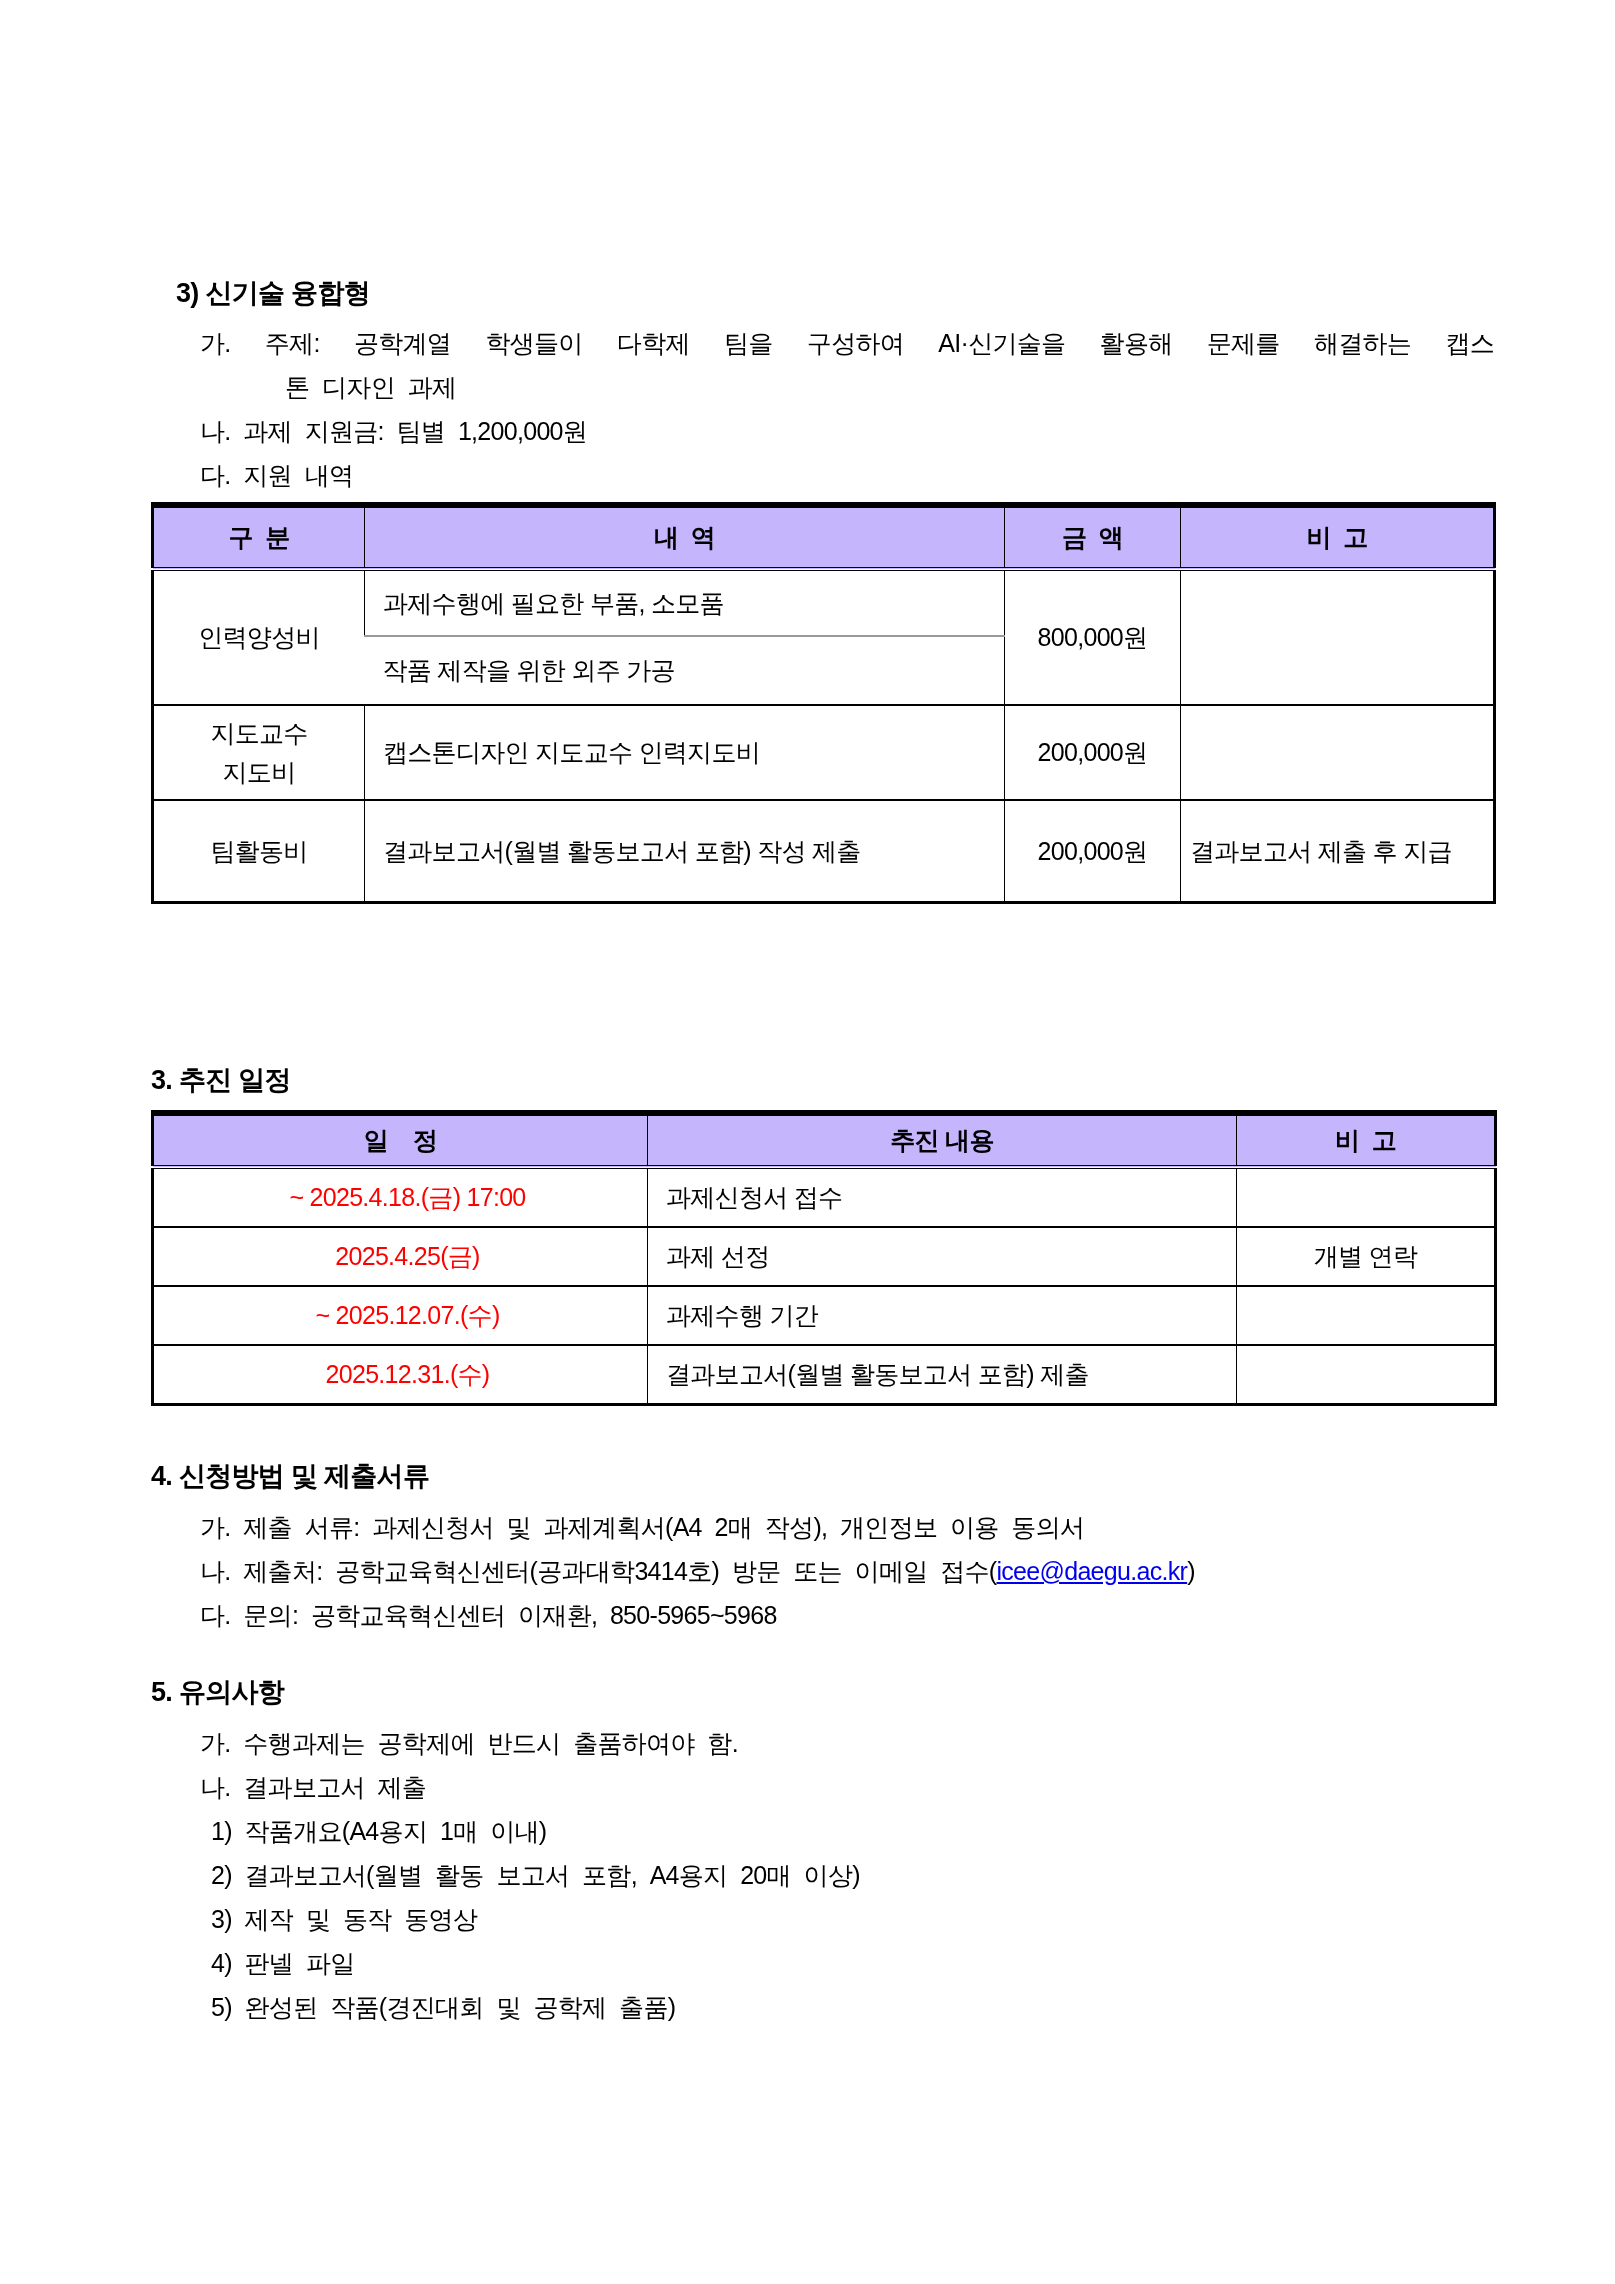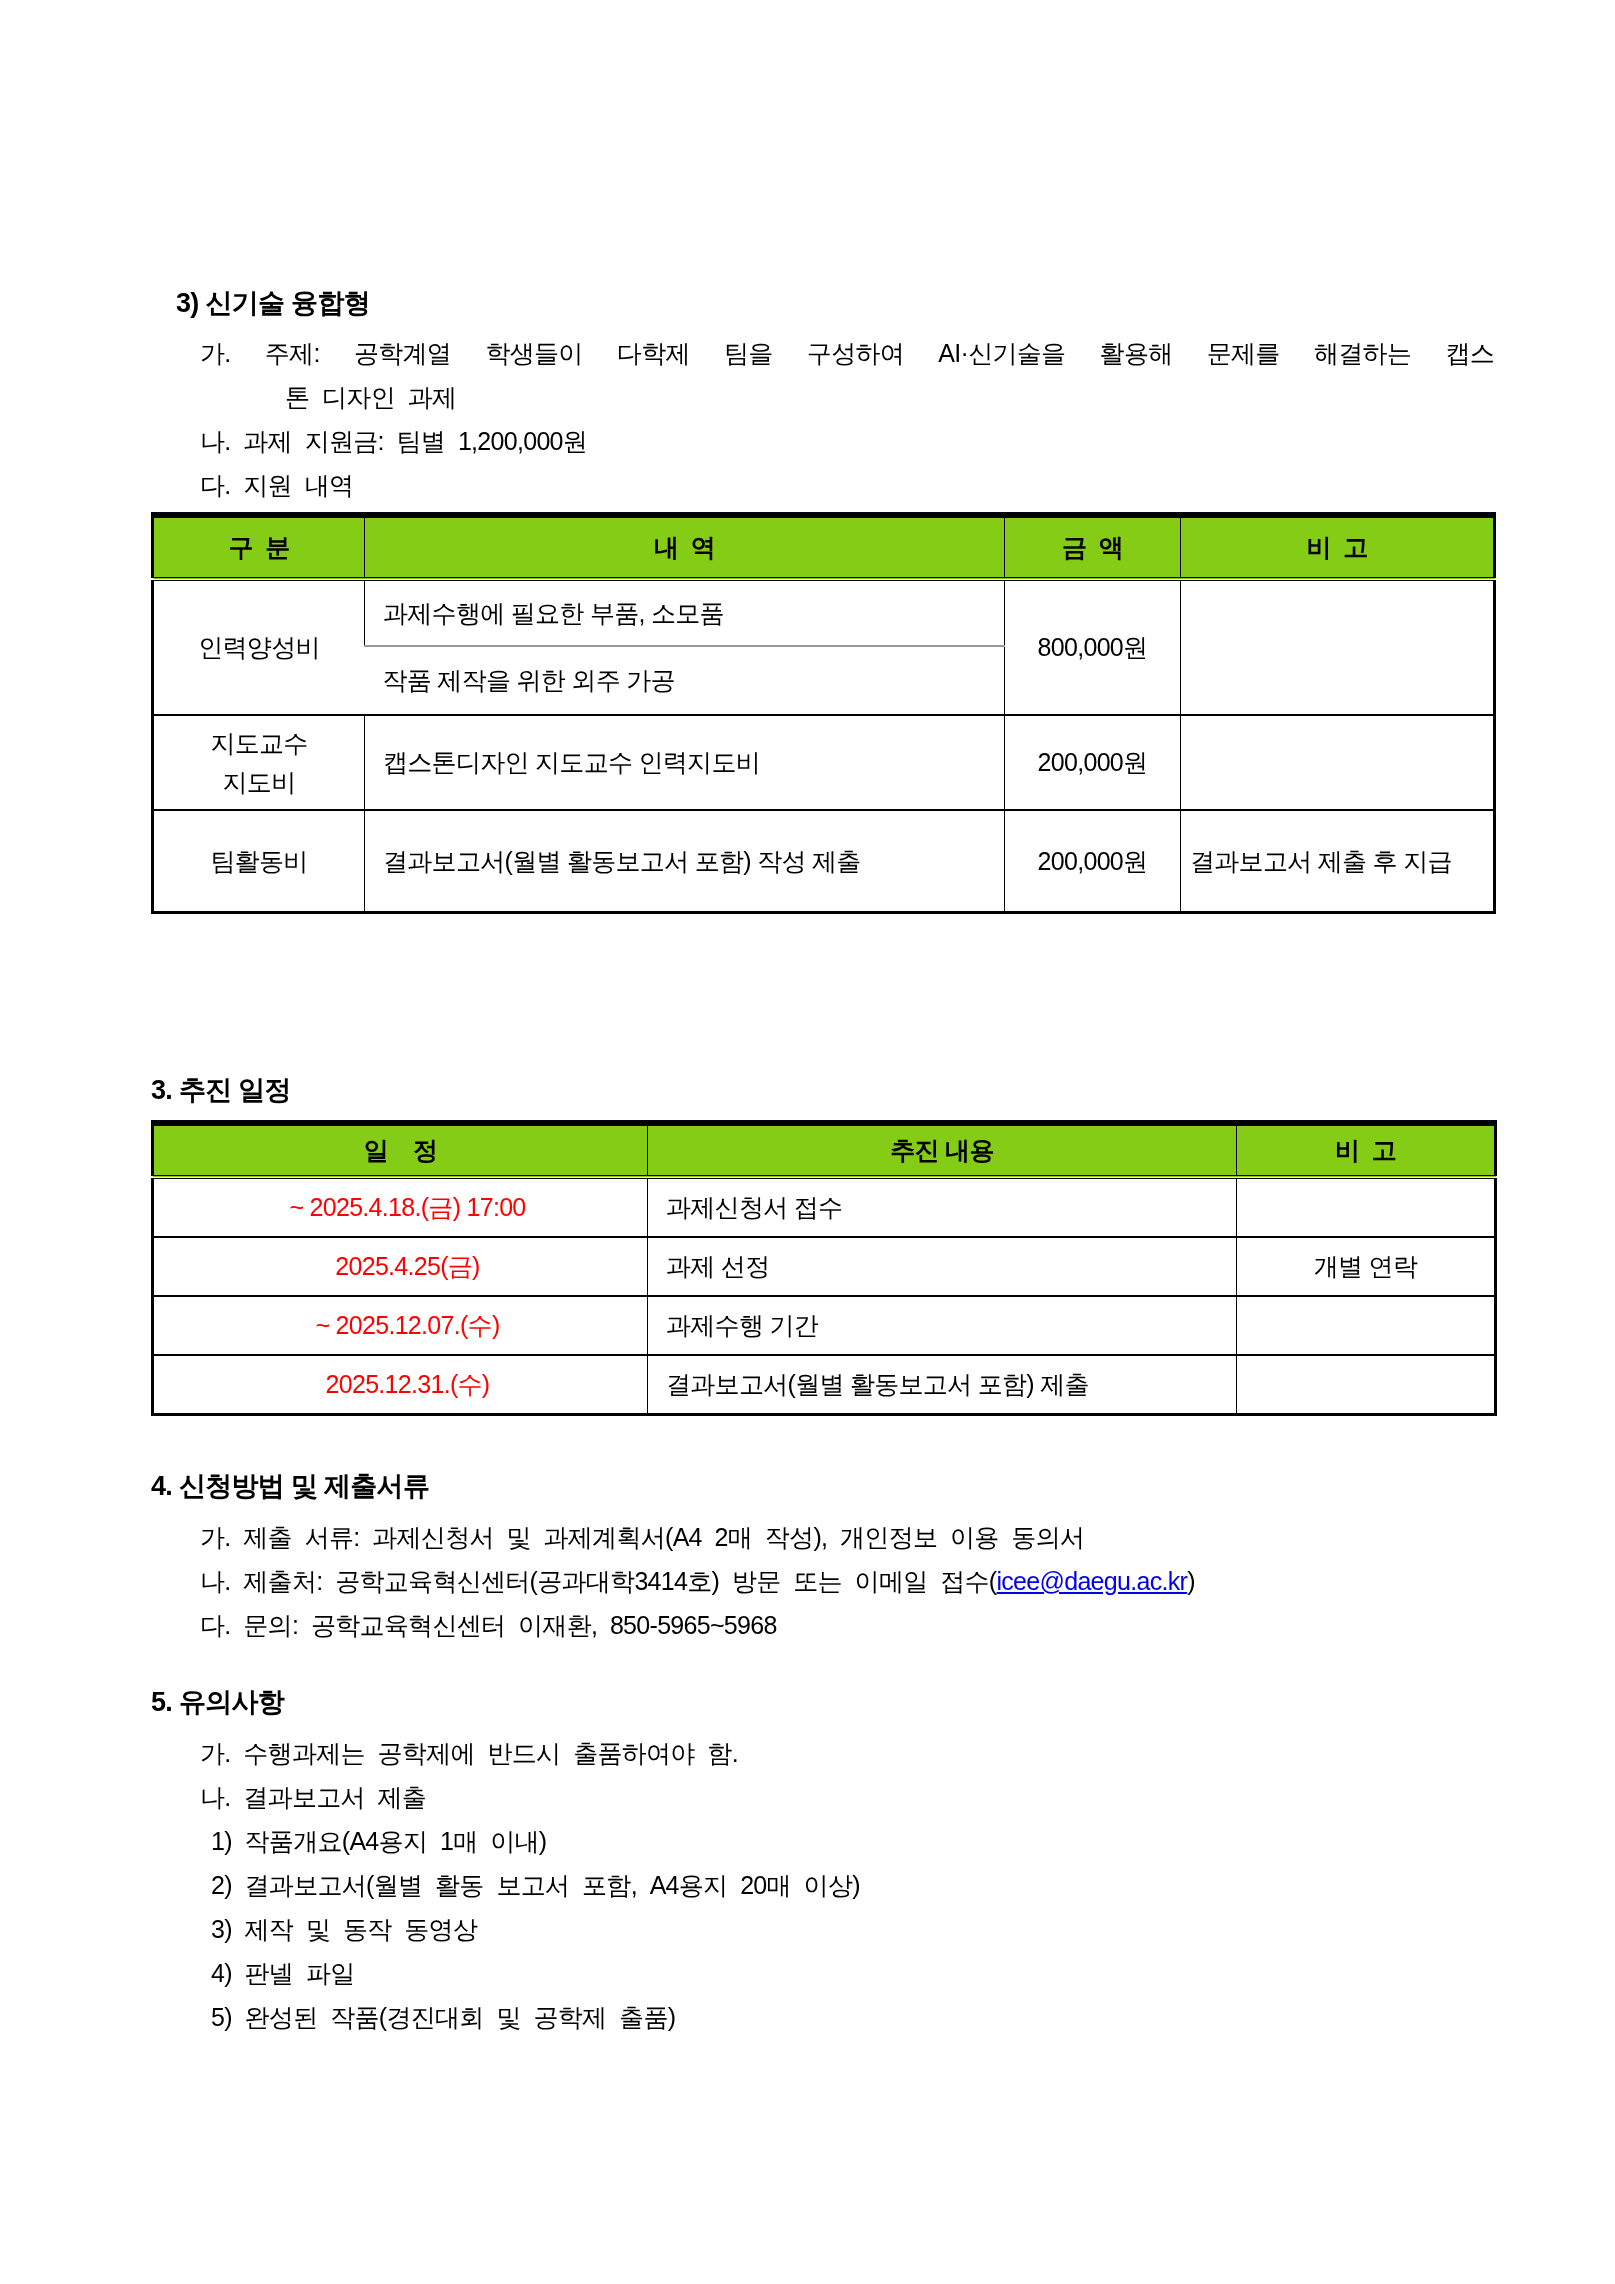--- a/index.html
+++ b/index.html
@@ -4,35 +4,35 @@
 <style>
   html,body { margin:0; padding:0; background:#ffffff; }
   body {
     width:1616px; min-height:2284px;
     font-family:"Liberation Sans", sans-serif;
     color:#000;
   }
   .page { padding:271px 122px 39px 151px; width:1343px; box-sizing:content-box; }
 
   .sec-title { font-size:27px; font-weight:bold; line-height:37px; margin:0 0 10.4px 0; letter-spacing:-0.7px; }
-  .sub-title { font-size:27px; font-weight:bold; line-height:37px; margin:14px 0 9px 0; padding-left:25px; letter-spacing:-0.7px; }
+  .sub-title { font-size:27px; font-weight:bold; line-height:37px; margin:4px 0 9px 0; padding-left:25px; letter-spacing:-0.7px; }
 
   .line { font-size:25px; line-height:44px; word-spacing:6.5px; letter-spacing:-0.7px; }
   .ind1 { padding-left:49px; }
   .ind2 { padding-left:60px; }
   .ind3 { padding-left:67px; }
   .wrap-indent { padding-left:134px; }
   .justify-last { text-align:justify; text-align-last:justify; }
 
   .link { color:#0000ee; text-decoration:underline; }
 
   table { border-collapse:collapse; table-layout:fixed; width:1343px; font-size:25px; letter-spacing:-0.7px; }
   .tbl { border:3.3px solid #000; border-top:6.5px solid #000; margin:5.2px 0 0 0; }
   .tbl th {
-    background:#84cc16; font-weight:bold; white-space:pre;
+    background:#c4b5fd; font-weight:bold; white-space:pre;
     border-bottom:4.6px double #000; text-align:center; vertical-align:middle;
   }
   .tbl td { vertical-align:middle;margin-left:32px; }
   .tbl th + th, .tbl td + td { border-left:1.3px solid #000; }
   .row-sep td { border-top:2px solid #000; }
   .cell-center { text-align:center; }
   .cell-left { text-align:left; padding-left:18px; padding-right:6.5px; }
   .pre-line { white-space:pre-line; line-height:1.55; }
   .gray-divider { border-bottom:2px solid #999; }
 

